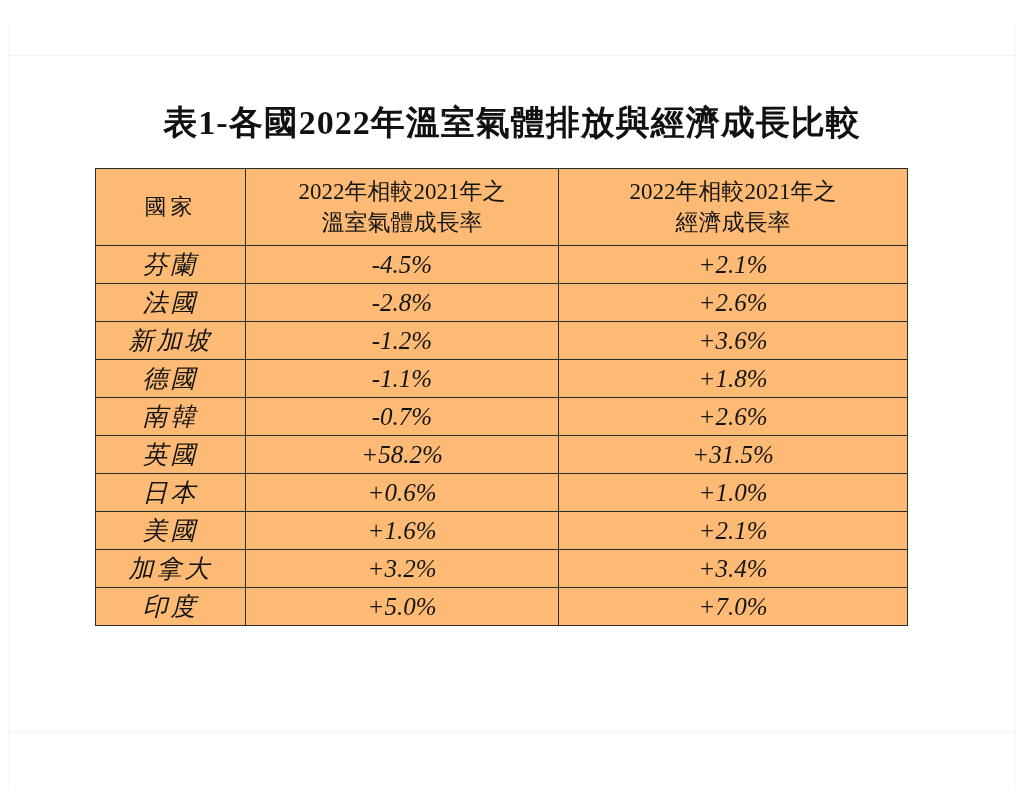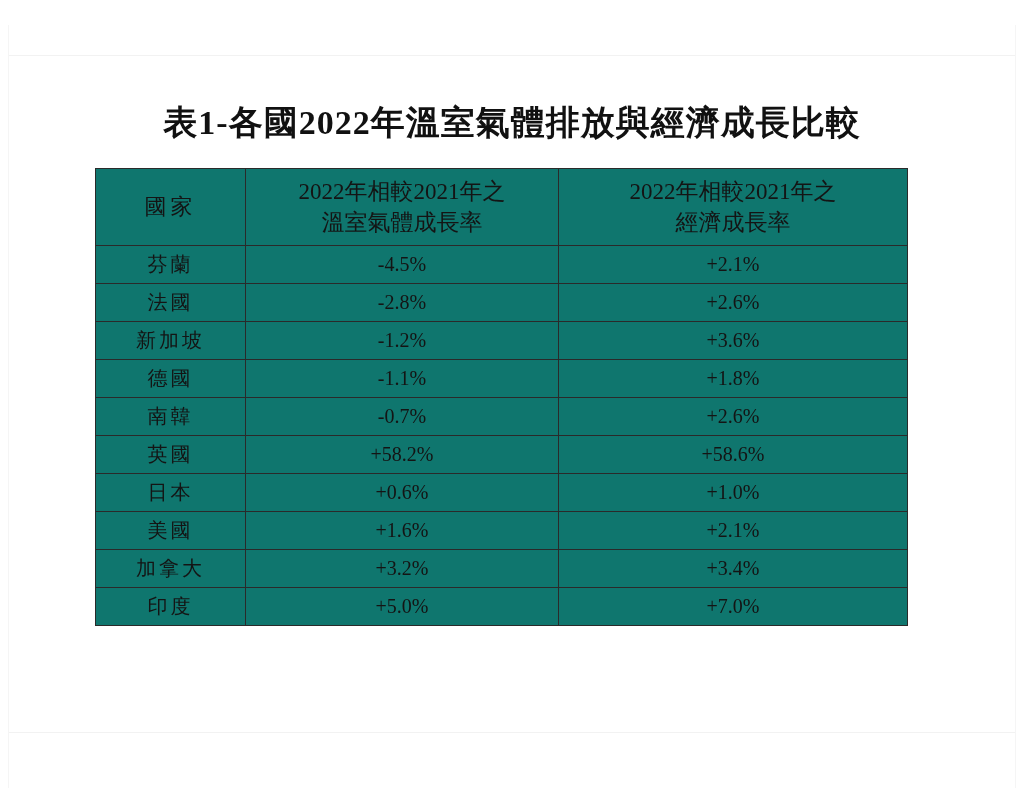--- a/index.html
+++ b/index.html
@@ -71,21 +71,21 @@
     position: absolute;
     left: 95px;
     top: 143px;
     width: 812px;
   }
 
   table.data-table {
     border-collapse: collapse;
     width: 812px;
     table-layout: fixed;
-    background: #0f766e;
+    background: #fdba74;
   }
 
   table.data-table th,
   table.data-table td {
     border: 1px solid #2a2a2a;
     text-align: center;
     vertical-align: middle;
     color: #141414;
     font-weight: normal;
   }
@@ -97,22 +97,23 @@
     padding: 4px 6px;
   }
 
   table.data-table thead th.country-head {
     font-size: 22px;
     letter-spacing: 4px;
   }
 
   table.data-table tbody td {
     height: 37px;
-    font-size: 20px;
+    font-size: 25px;
     padding: 0 4px;
+    font-style: italic;
   }
 
   table.data-table tbody td.country {
     letter-spacing: 3px;
   }
 
   table.data-table tbody tr.highlight td {
     font-weight: bold;
   }
 
@@ -174,21 +175,21 @@
             <td>+1.8%</td>
           </tr>
           <tr>
             <td class="country">南韓</td>
             <td>-0.7%</td>
             <td>+2.6%</td>
           </tr>
           <tr>
             <td class="country">英國</td>
             <td>+58.2%</td>
-            <td>+58.6%</td>
+            <td>+31.5%</td>
           </tr>
           <tr>
             <td class="country">日本</td>
             <td>+0.6%</td>
             <td>+1.0%</td>
           </tr>
           <tr>
             <td class="country">美國</td>
             <td>+1.6%</td>
             <td>+2.1%</td>

